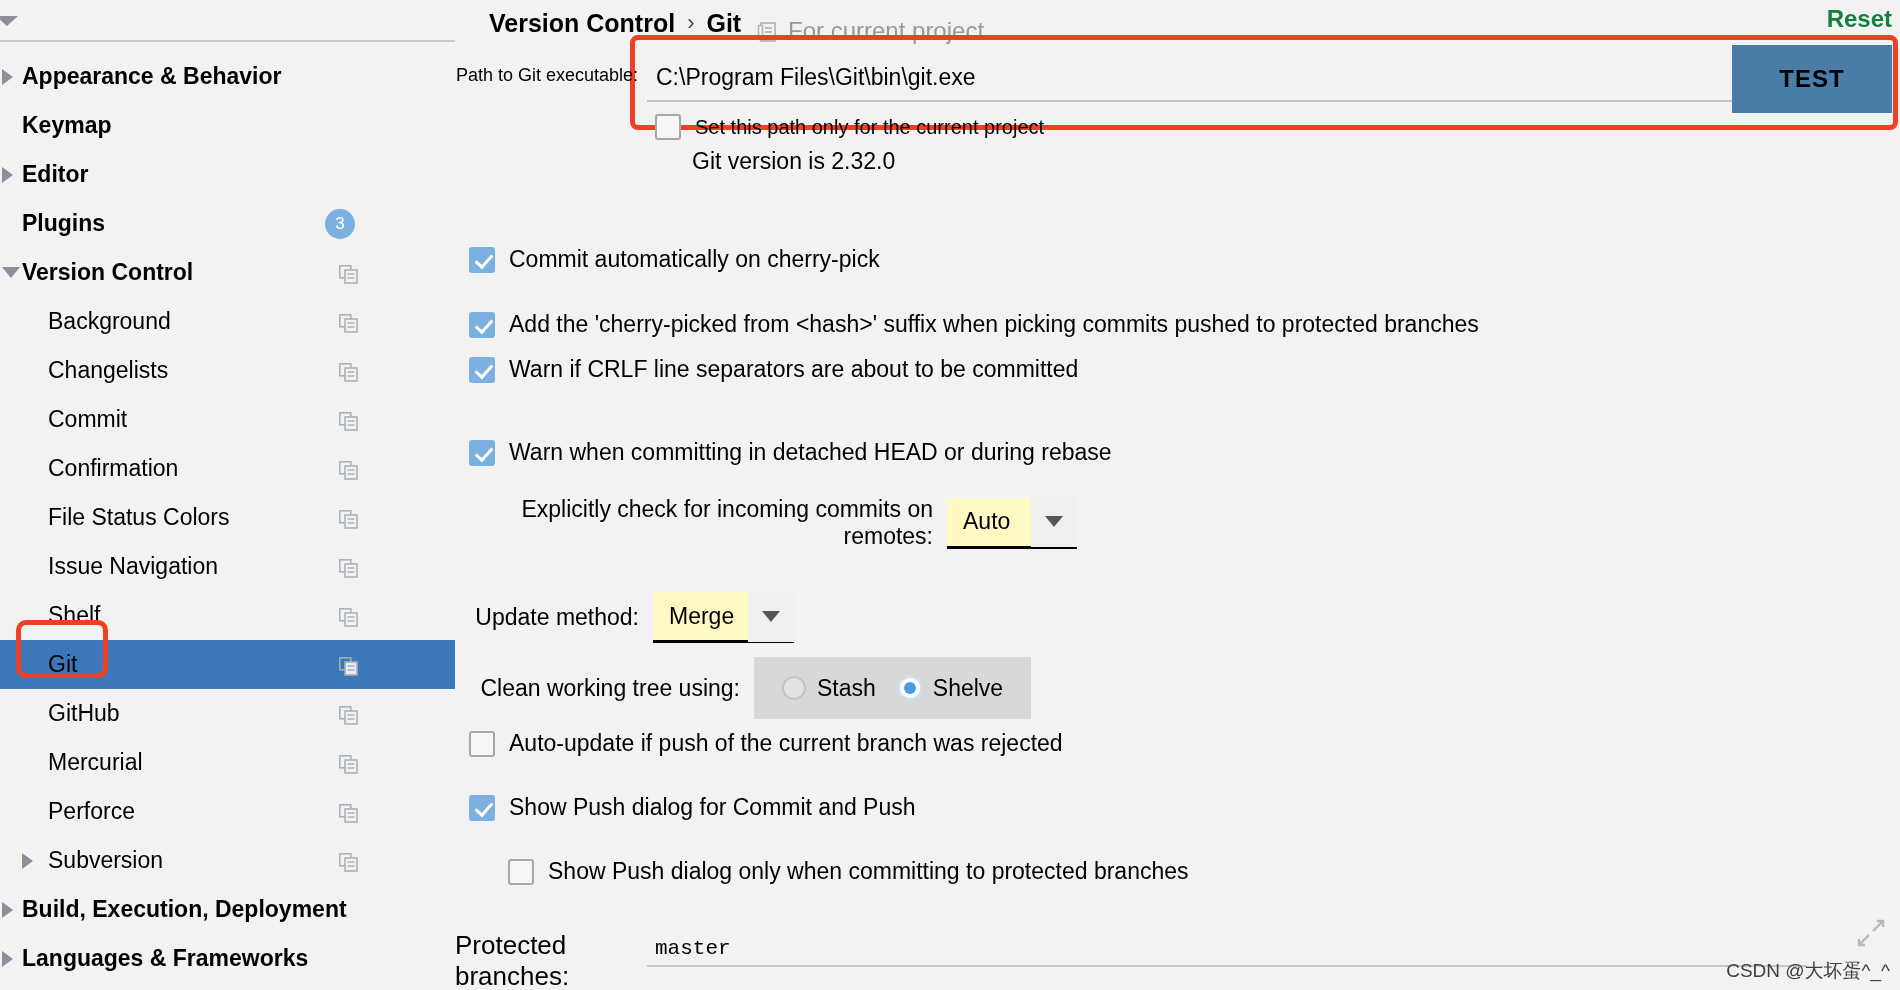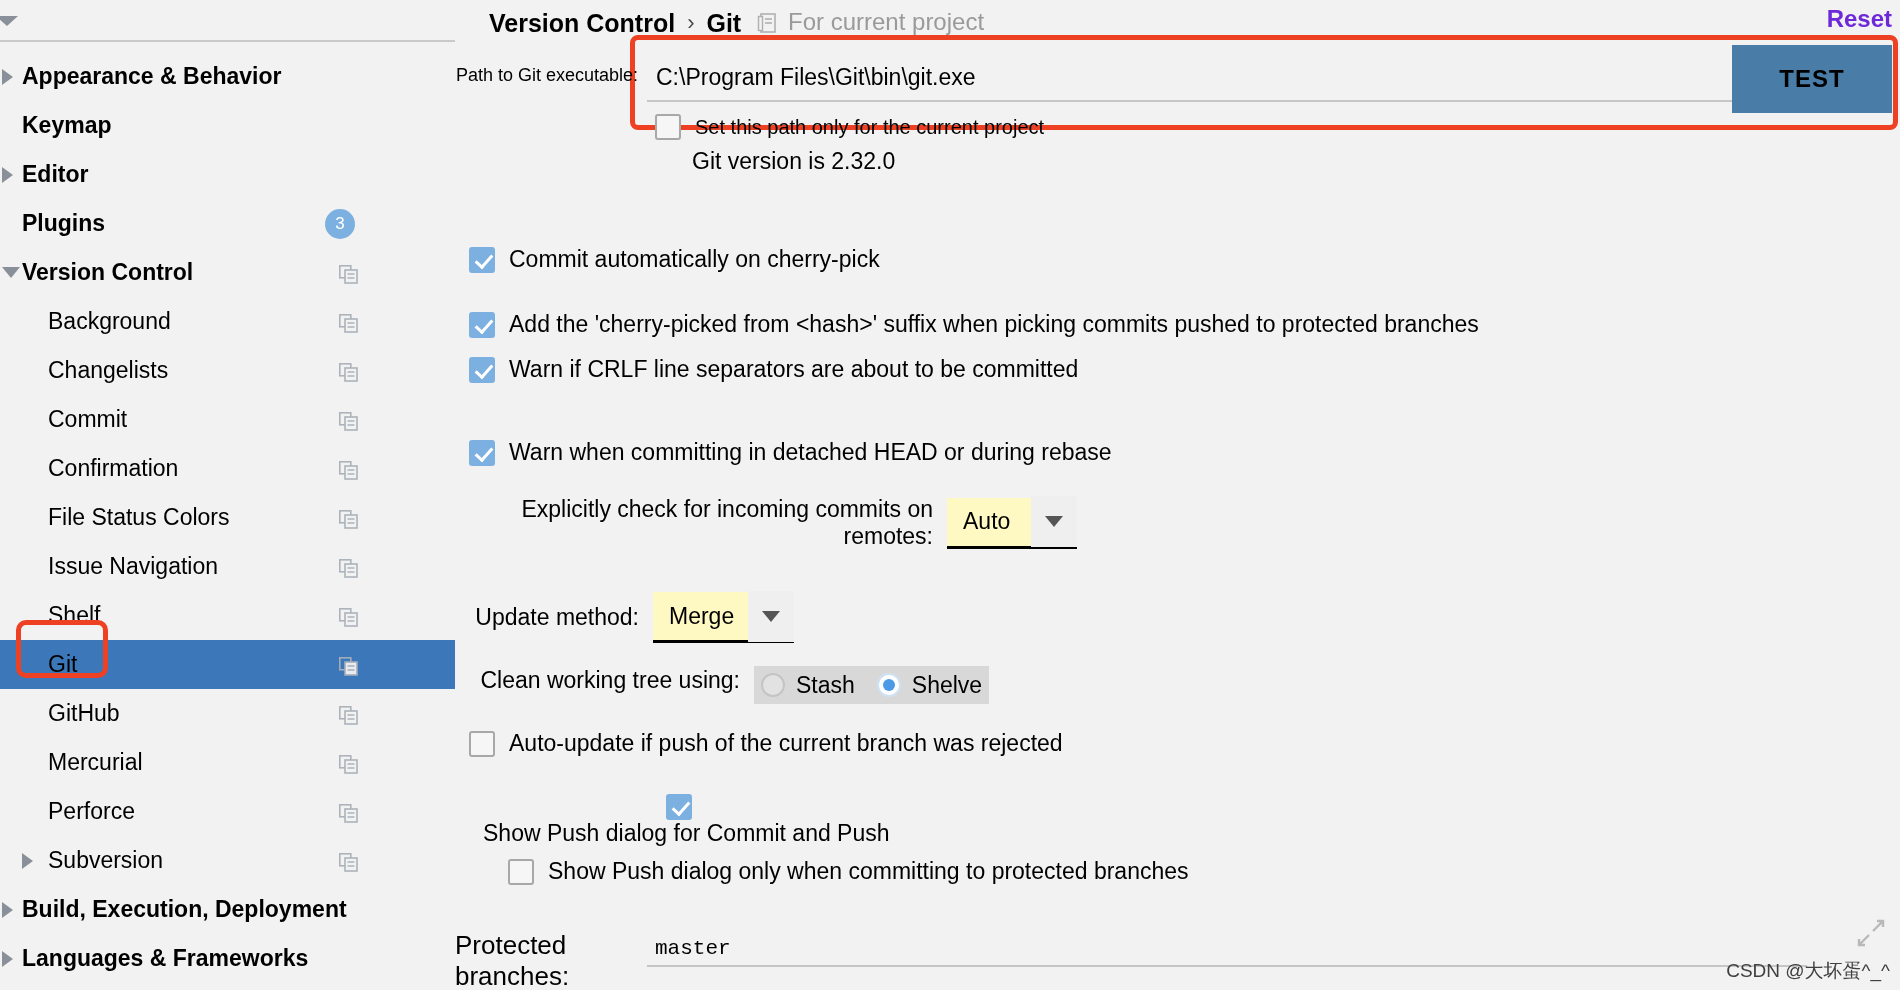--- a/index.html
+++ b/index.html
@@ -102,32 +102,32 @@
     height: 36px;
   }
   #breadcrumb-row .crumb {
     font-size: 25px; font-weight: bold;
   }
   #breadcrumb-row .sep {
     font-size: 22px; color: #4a4a4a; margin: 0 12px;
   }
   #for-current-project {
     position: absolute;
-    left: 302px; top: 8px;
+    left: 302px; top: 17px;
     display: flex; align-items: center;
     color: #9a9a9a;
     font-size: 24px;
   }
   #for-current-project .fcp-icon {
     width: 20px; height: 21px; margin-right: 11px;
   }
   #reset-link {
     position: absolute;
     right: 8px; top: 5px;
-    color: #6d28d9;
+    color: #15803d;
     font-size: 24px;
     font-weight: bold;
     cursor: pointer;
   }
 
   
   #path-red-box {
     position: absolute;
     left: 175px; top: 35px;
     width: 1268px; height: 95px;
@@ -255,23 +255,22 @@
     position: absolute;
     display: flex; align-items: center;
     font-size: 23px;
   }
 
   
   .radio-group {
     display: inline-flex;
     align-items: center;
     background: #d8d8d8;
-    height: 38px;
-    padding: 0 7px;
-    margin-top: 9px;
+    height: 62px;
+    padding: 0 28px;
   }
   .radio-opt {
     display: flex; align-items: center;
     margin-right: 22px;
     cursor: pointer;
   }
   .radio-opt:last-child { margin-right: 0; }
   .radio-dot {
     width: 24px; height: 24px;
     border-radius: 50%;
@@ -583,21 +582,21 @@
           <span class="rlbl">Shelve</span>
         </span>
       </span>
     </div>
 
     <div class="chk-row" style="top:730px;">
       <span class="cb"></span>
       <span class="lbl">Auto-update if push of the current branch was rejected</span>
     </div>
 
-    <div class="chk-row" style="top:794px;flex-direction:column;">
+    <div class="chk-row" style="top:794px;">
       <span class="cb checked"></span>
       <span class="lbl">Show Push dialog for Commit and Push</span>
     </div>
 
     <div class="chk-row" style="top:858px; left:53px;">
       <span class="cb"></span>
       <span class="lbl">Show Push dialog only when committing to protected branches</span>
     </div>
 
     <div id="protected-row">

